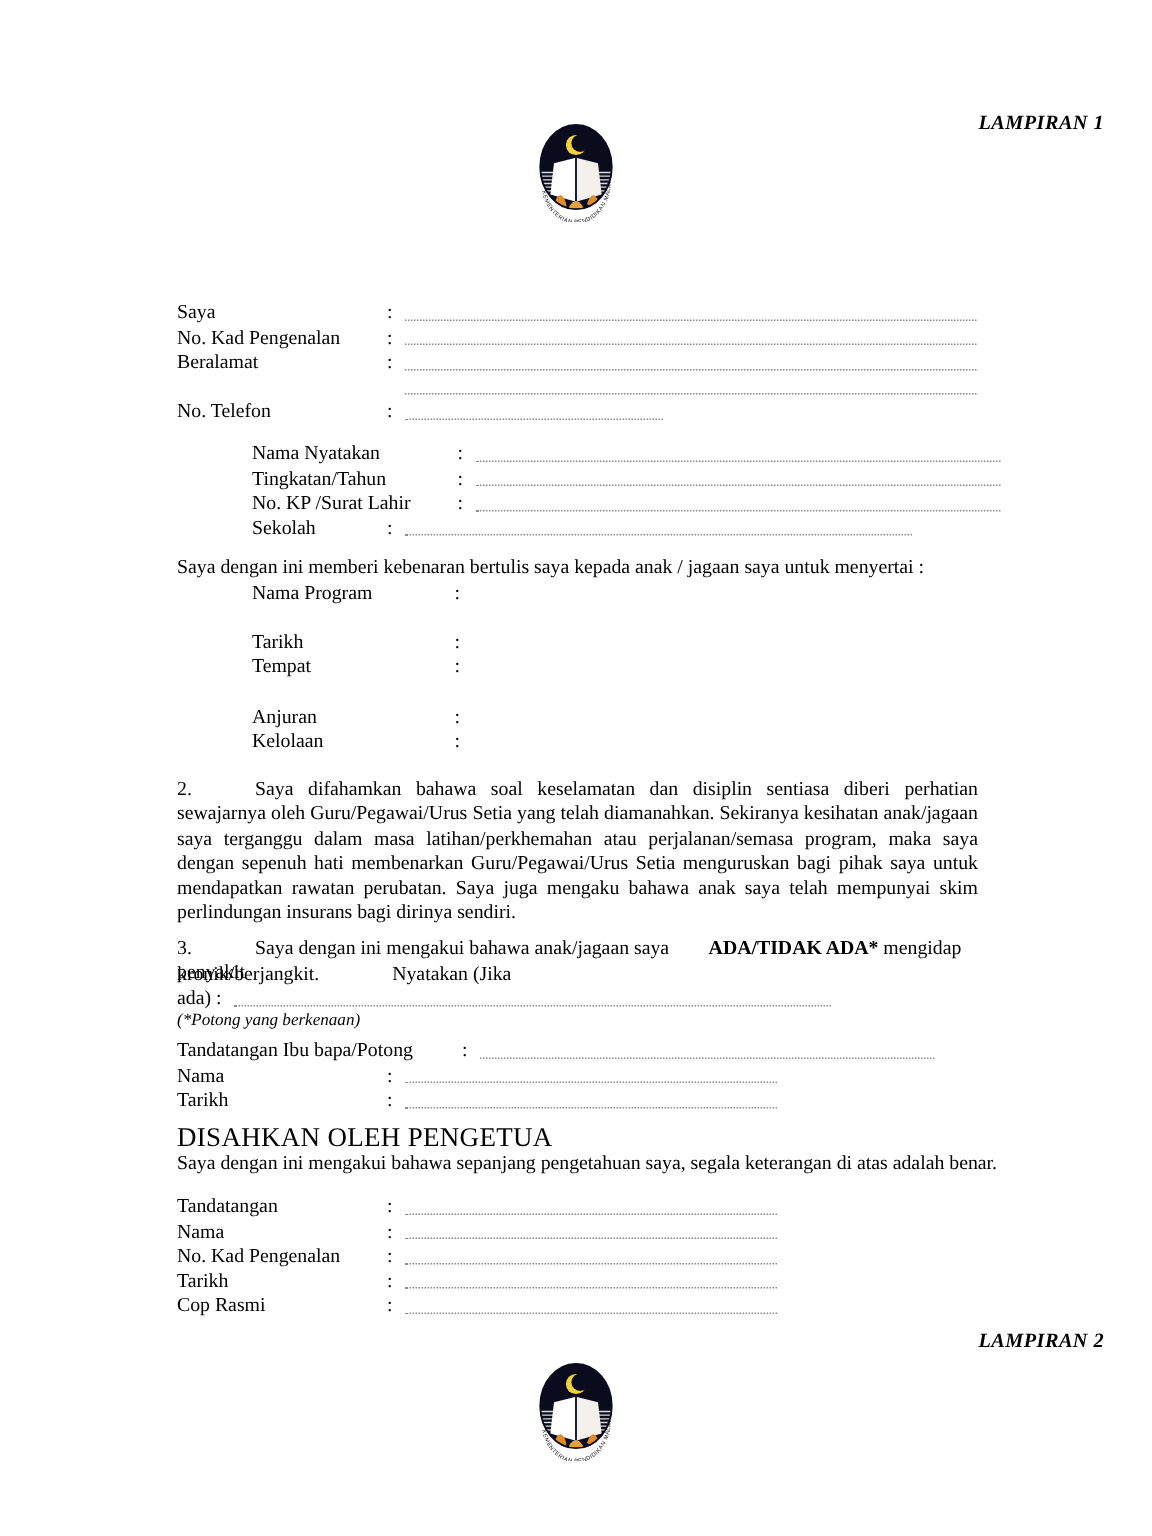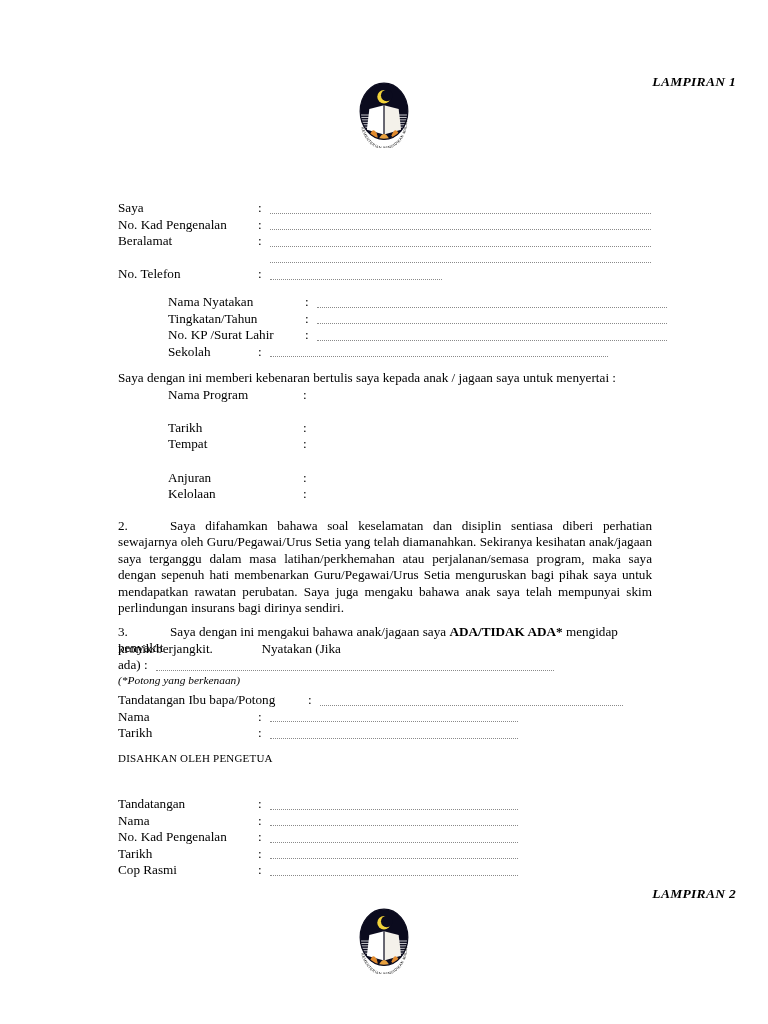--- a/index.html
+++ b/index.html
@@ -107,34 +107,34 @@
     width: 534px;
     font-size: 13.2px;
     line-height: 16.4px;
     text-align: justify;
     text-justify: inter-word;
   }
   .para .num {
     display: inline-block;
     width: 52px;
   }
-  .bold { font-weight: bold; }
+  .bold { font-weight: bold; margin-left: 23px; }
 
   .note {
     position: absolute;
     left: 118px;
     font-style: italic;
     font-size: 11.4px;
     line-height: 14px;
   }
 
   .heading-plain {
     position: absolute;
     left: 118px;
-    font-size: 11px;
+    font-size: 18px;
     line-height: 17px;
     letter-spacing: 0.2px;
   }
 </style>
 </head>
 <body>
 
 <div class="page">
 
   <div class="lampiran" id="lampiran-1">LAMPIRAN 1</div>
@@ -297,20 +297,21 @@
   </div>
 
   <div class="frow" style="top:725.2px;">
     <span class="flabel">Tarikh</span>
     <span class="fcolon" style="left:140px;">:</span>
     <span class="dots" style="left:152px; width:248px;"></span>
   </div>
 
   <div class="heading-plain" style="top:750px;">DISAHKAN OLEH PENGETUA</div>
 
+  <div class="txt" style="left:118px; top:767px;">Saya dengan ini mengakui bahawa sepanjang pengetahuan saya, segala keterangan di atas adalah benar.</div>
 
   <div class="frow" style="top:796px;">
     <span class="flabel">Tandatangan</span>
     <span class="fcolon" style="left:140px;">:</span>
     <span class="dots" style="left:152px; width:248px;"></span>
   </div>
 
   <div class="frow" style="top:812.6px;">
     <span class="flabel">Nama</span>
     <span class="fcolon" style="left:140px;">:</span>

